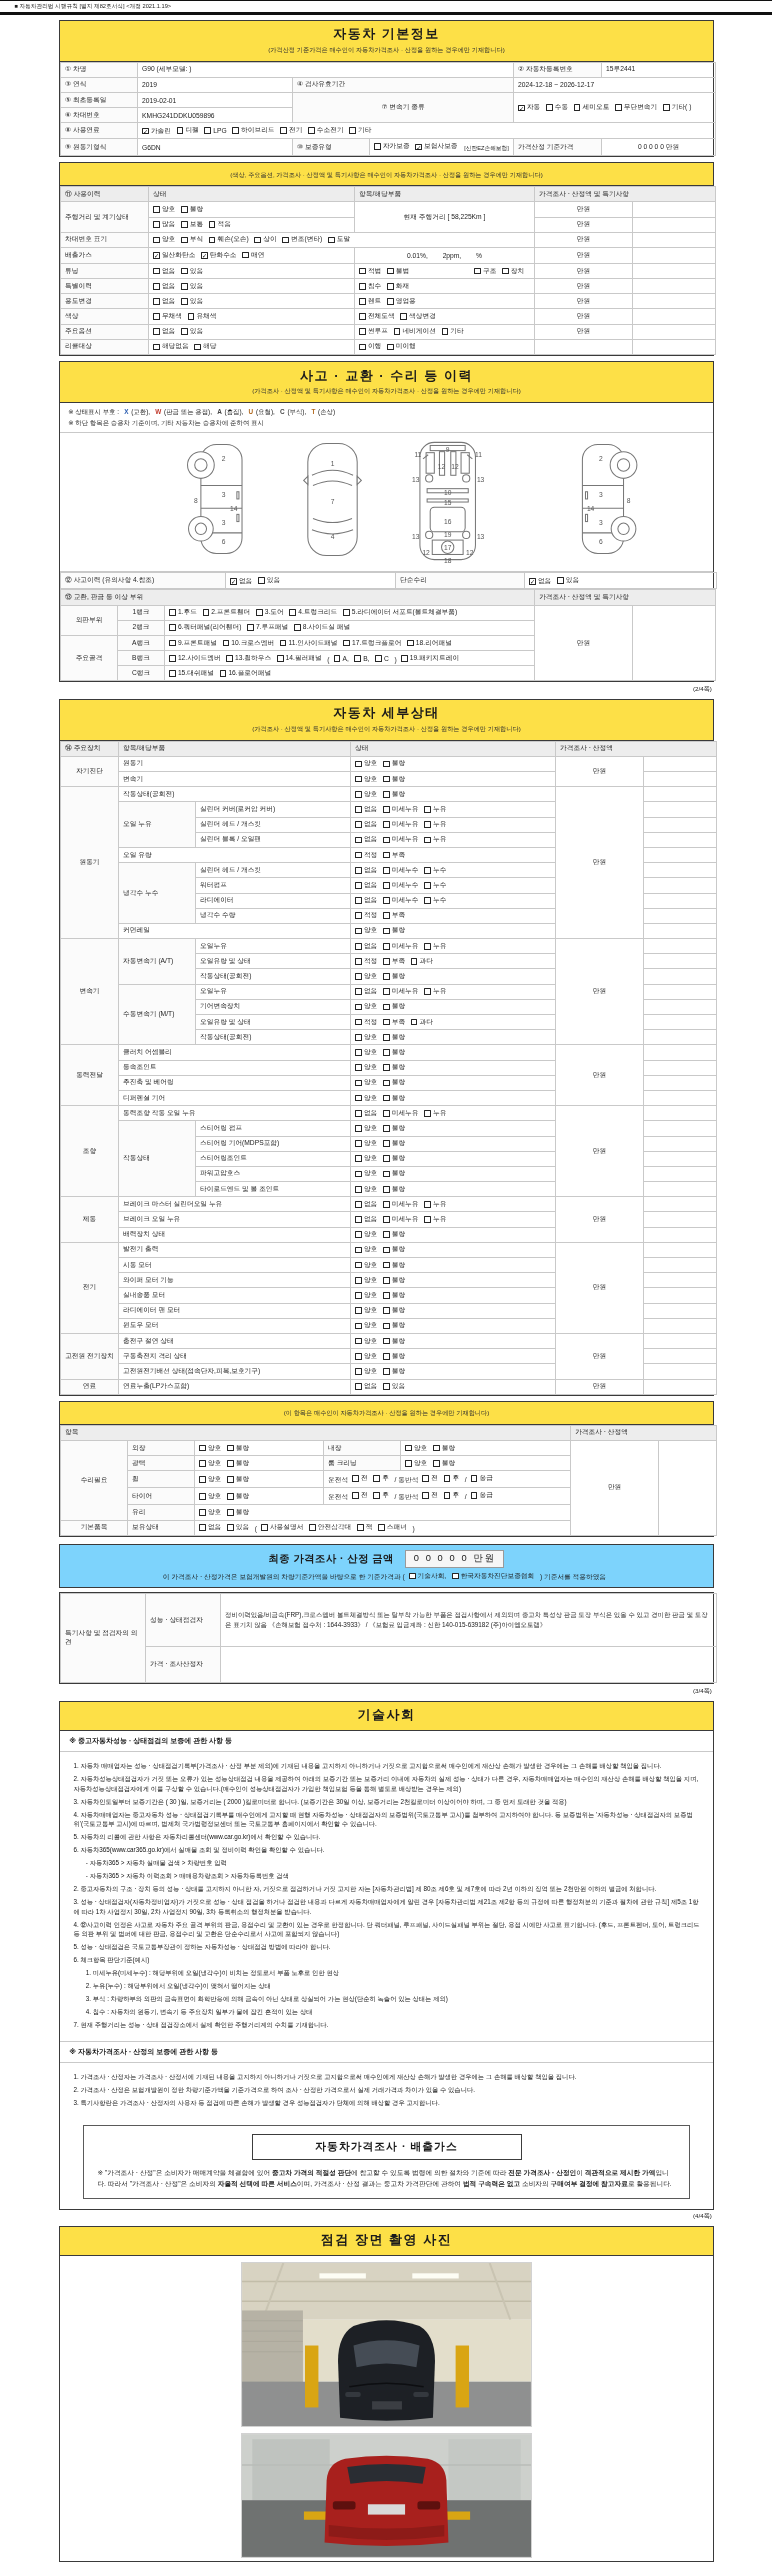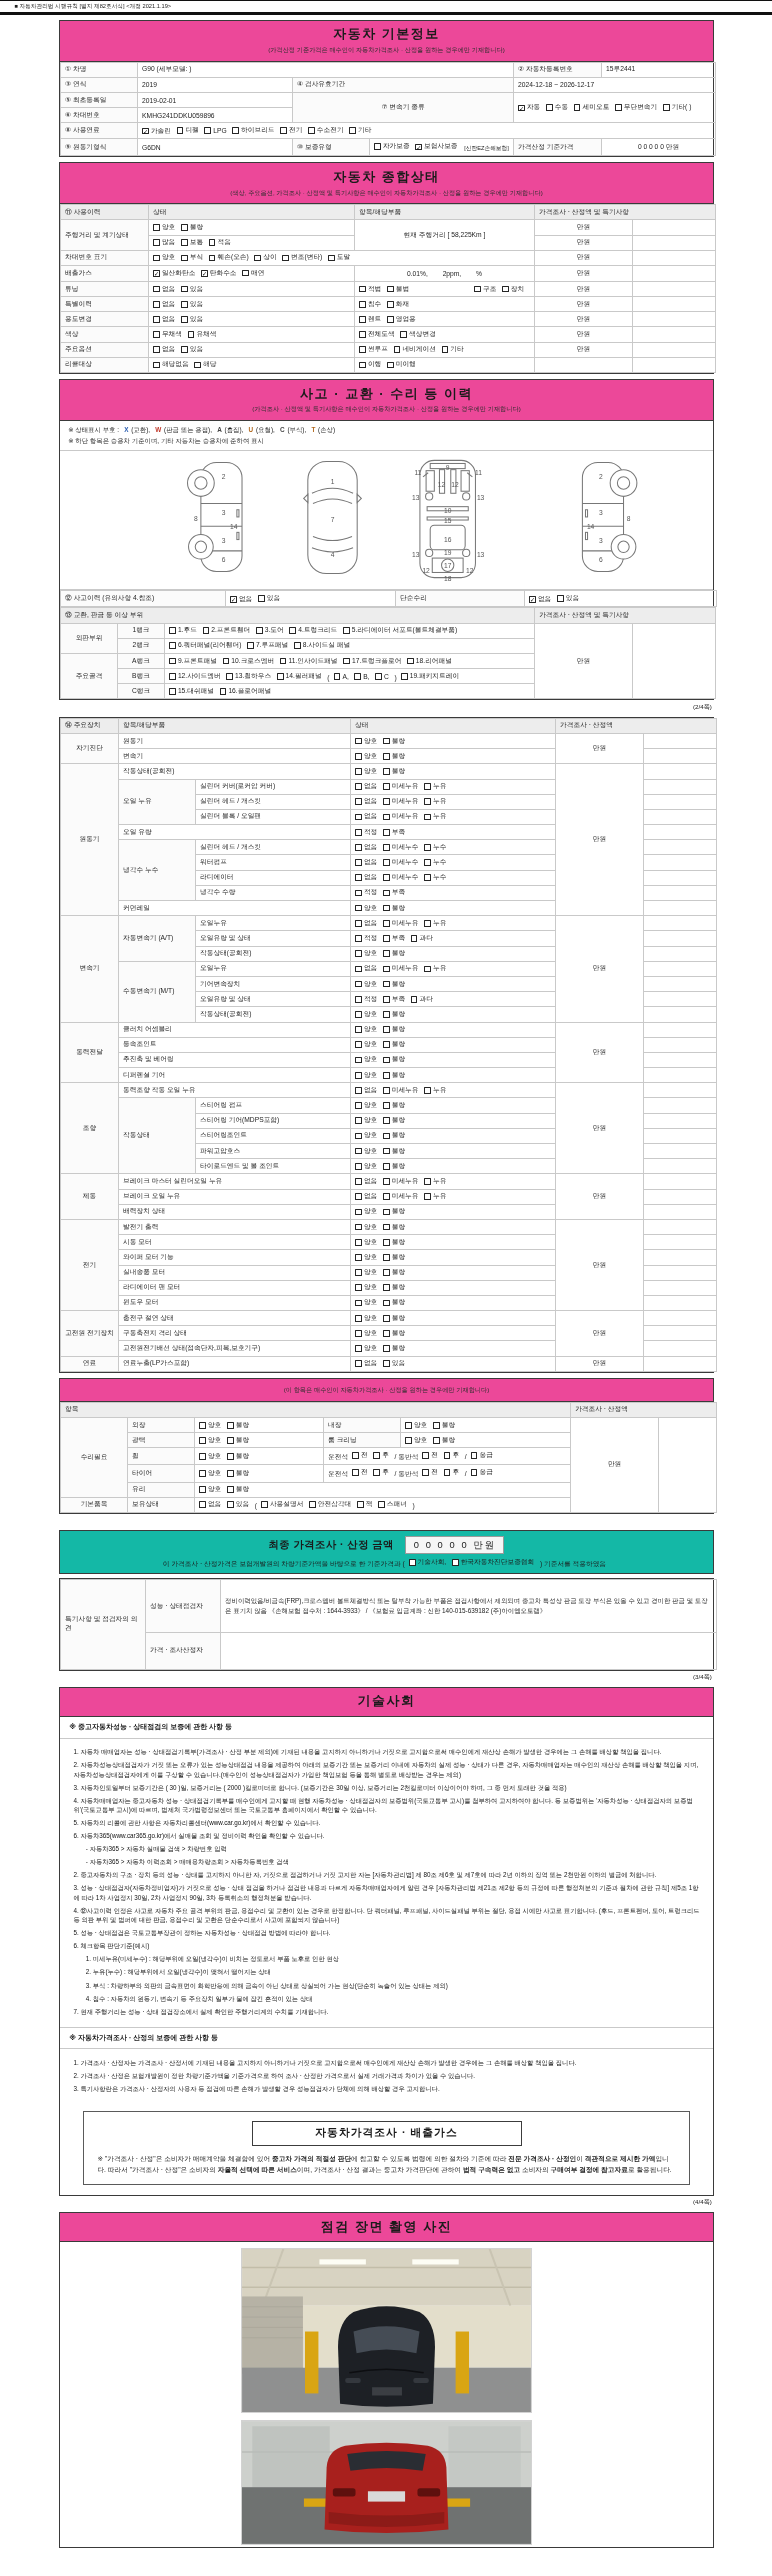--- a/index.html
+++ b/index.html
@@ -10,21 +10,21 @@
   .rule2{height:1.5px;background:#101010;margin-top:0.5px}
   .doc{width:655px;margin:0 auto}
   
   .titleband{background:#45484d;color:#fff;border:0.5px solid #2d2f32;margin-top:3.1px;padding:8.2px 7.2px 3.1px}
   .titleband h1{margin:0;font-size:17.5px;font-weight:bold;letter-spacing:3.6px;text-align:center}
   .titleband .sub{font-size:9.8px;font-weight:bold;text-align:center;margin-top:3.6px;letter-spacing:1px}
   .titleband .note{font-size:6.2px;color:#ececec;text-align:center;margin-top:2.6px}
   .titleband .docno{font-size:7.7px;font-weight:bold;text-align:left;margin-top:7.2px;padding-bottom:1px}
   
   .box{border:1px solid #3a3a3a;margin-top:5.2px;background:#fff}
-  .box-head{background:#ec4899;text-align:center;padding:4.6px 0 5.7px;border-bottom:1px solid #3a3a3a}
+  .box-head{background:#fde047;text-align:center;padding:4.6px 0 5.7px;border-bottom:1px solid #3a3a3a}
   .box-head h2{margin:0;font-size:13px;font-weight:bold;letter-spacing:1.5px}
   .box-head .hnote{font-size:6.2px;margin-top:2.6px;color:#2e2e2e}
   table.frm{width:100%;border-collapse:collapse;table-layout:fixed}
   .frm td,.frm th{border:0.5px solid #c9c9c9;font-size:6.7px;padding:2.6px 4.1px;vertical-align:middle}
   .frm th{background:#ededed;font-weight:normal;text-align:left}
   .frm .lbl{background:#fbfbfb}
   .frm .ctr{text-align:center}
   .frm .price{text-align:center}
   .frm .sp{background:#fff}
   .pre{white-space:pre-wrap}
@@ -38,21 +38,21 @@
   .stat{margin-right:4.1px;font-size:6.7px}
   .insurer{font-size:5.7px;margin-left:1px}
   .pmark{text-align:right;font-size:6.2px;color:#1b1b1b;padding:2.1px 2.1px 0 0}
   
   .legend{font-size:6.4px;padding:4.6px 8.2px 1px;border-bottom:0}
   .legend .sym{font-weight:bold;margin:0 1px 0 5.2px}
   .legend2{font-size:6.4px;padding:1px 8.2px 4.6px;border-bottom:0.5px solid #c9c9c9}
   .diagramwrap{border-bottom:0.5px solid #c9c9c9;padding:3.1px 0}
   svg text{font-family:"Liberation Sans","DejaVu Sans",sans-serif}
   
-  .finalband{border:1px solid #3a3a3a;margin-top:16px;background:#14b8a6;text-align:center;padding:5.2px 0 4.6px}
+  .finalband{border:1px solid #3a3a3a;margin-top:7px;background:#7dd3fc;text-align:center;padding:5.2px 0 4.6px}
   .finalband .t1{font-size:10.3px;font-weight:bold;letter-spacing:0.5px}
   .amountbox{display:inline-block;border:0.5px solid #9a9a9a;background:#f6f6f6;padding:1.5px 7.2px;
              font-size:9.3px;margin-left:9.3px;letter-spacing:2.1px}
   .finalband .t2{font-size:6.2px;margin-top:3.6px}
   
   .sechead{font-size:7px;font-weight:bold;padding:5.2px 9.3px;border-bottom:0.5px solid #c9c9c9}
   .ntc{padding:5.2px 13.4px 7.2px;font-size:6.3px;line-height:1.5;color:#111}
   .ntc .it{margin:3.6px 0}
   .ntc .i1{margin-left:12.4px}
   .pibox{border:0.5px solid #5a5a5a;margin:7.2px 23px 9.3px;padding:8.2px 13.4px 9.3px}
@@ -163,21 +163,20 @@
                 </span></span><span class="insurer">[신한EZ손해보험]</span></td>
         <td class="lbl">가격산정 기준가격</td>
         <td class="ctr">0 0 0 0 0 만원</td>
       </tr>
     </tbody>
       </table>
   </div>
 
   <div class="box">
     <div class="box-head">
-      <h2>자동차 종합상태</h2>
       <div class="hnote">(색상, 주요옵션, 가격조사 · 산정액 및 특기사항은 매수인이 자동차가격조사 · 산정을 원하는 경우에만 기재합니다)</div>
     </div>
     <table class="frm">
       <colgroup>
           <col style="width:88px">
           <col style="width:206px">
           <col style="width:180px">
           <col style="width:98px">
           <col style="width:83px">
         </colgroup>
@@ -618,20 +617,24 @@
                 <span class="cb"></span>
                 <span class="t">16.플로어패널</span>
               </span></td>
       </tr>
     </tbody>
       </table>
   </div>
   <div class="pmark">(2/4쪽)</div>
 
   <div class="box">
+    <div class="box-head">
+      <h2>자동차 세부상태</h2>
+      <div class="hnote">(가격조사 · 산정액 및 특기사항은 매수인이 자동차가격조사 · 산정을 원하는 경우에만 기재합니다)</div>
+    </div>
     <table class="frm">
       <colgroup>
           <col style="width:58px">
           <col style="width:77px">
           <col style="width:155px">
           <col style="width:205px">
           <col style="width:88px">
           <col style="width:73px">
         </colgroup>
       <tbody>

